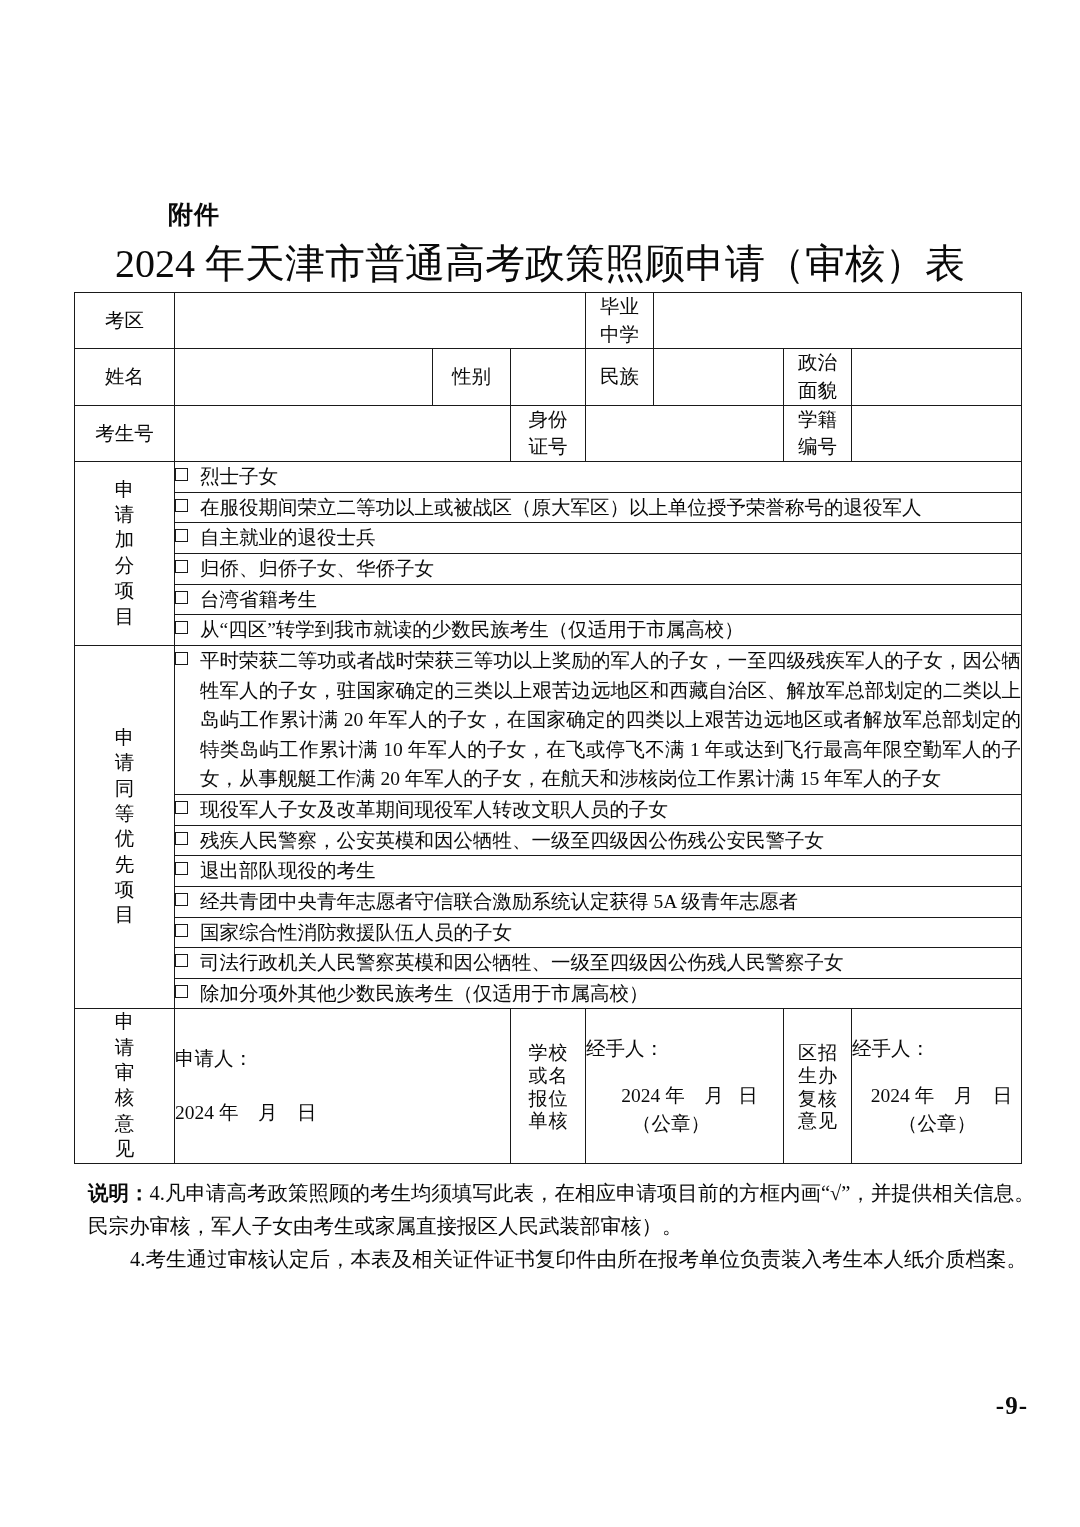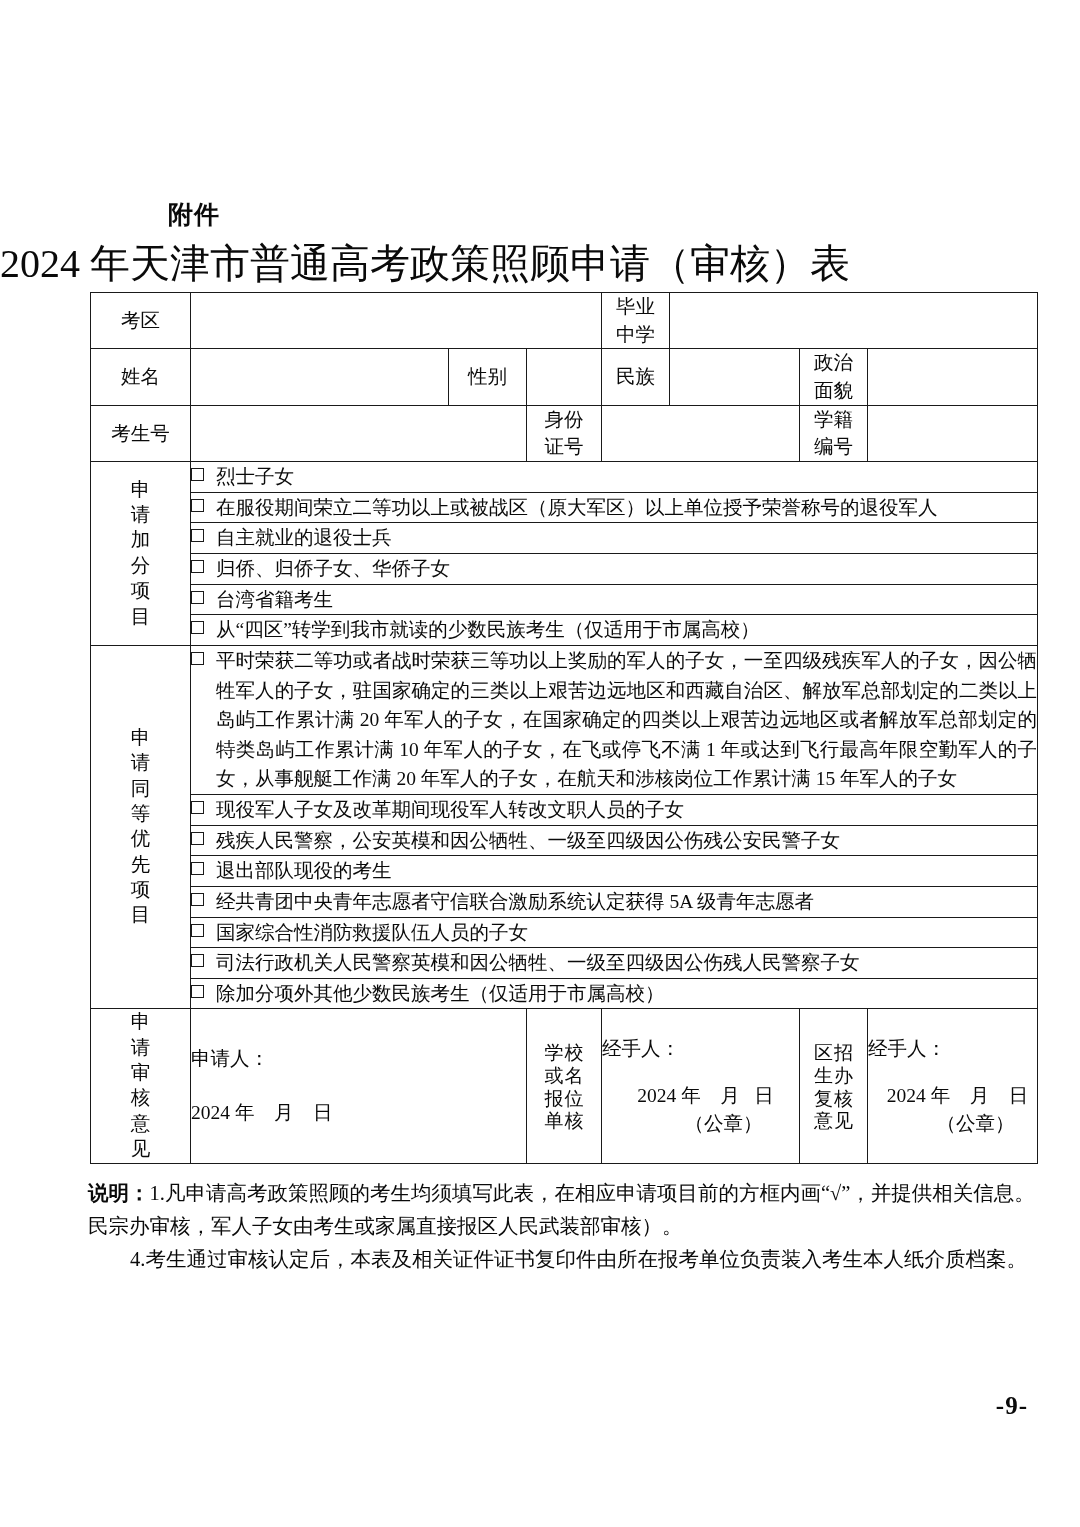--- a/index.html
+++ b/index.html
@@ -29,30 +29,31 @@
     top: 198px;
     font-size: 25px;
     font-weight: bold;
     letter-spacing: 1px;
   }
   .doc-title {
     position: absolute;
     left: 0;
     right: 0;
     top: 236px;
+    text-align: center;
     font-size: 40px;
     font-weight: normal;
     letter-spacing: 0px;
     white-space: nowrap;
   }
 
   
   .form-table {
     position: absolute;
-    left: 90px;
+    left: 74px;
     top: 292px;
     width: 947px;
     border-collapse: collapse;
     table-layout: fixed;
   }
   .form-table td {
     border: 1.6px solid #1a1a1a;
     padding: 0;
     vertical-align: middle;
     font-size: 19.5px;
@@ -141,21 +142,21 @@
     font-size: 19.5px;
     vertical-align: middle;
   }
   .sig-b-name { margin-bottom: 20px; }
   .sig-b-date {
     text-align: center;
     white-space: pre;
     margin-left: 10px;
   }
   .sig-b-seal {
-    text-align: center;
+    text-align: left;
     margin-left: 46px;
     margin-top: 0;
   }
 
   
   .notes {
     position: absolute;
     left: 88px;
     top: 1177px;
     width: 946px;
@@ -421,20 +422,20 @@
           <div class="sig-b-name">经手人：</div>
           <div class="sig-b-date">2024 年    月    日</div>
           <div class="sig-b-seal">（公章）</div>
         </td>
       </tr>
 
     </tbody>
   </table>
 
   <div class="notes">
-    <div class="notes-line"><span class="notes-head">说明：</span><span>1.凡申请高考政策照顾的考生均须填写此表，在相应申请项目前的方框内画“√”，并提供相关信息。</span></div>
+    <div class="notes-line"><span class="notes-head">说明：</span><span>4.凡申请高考政策照顾的考生均须填写此表，在相应申请项目前的方框内画“√”，并提供相关信息。</span></div>
     <div class="notes-line note-wrap">民宗办审核，军人子女由考生或家属直接报区人民武装部审核）。</div>
     <div class="notes-line note-indent">4.考生通过审核认定后，本表及相关证件证书复印件由所在报考单位负责装入考生本人纸介质档案。</div>
   </div>
 
   <div class="page-no">-9-</div>
 
 </div>
 
 </body></html>

